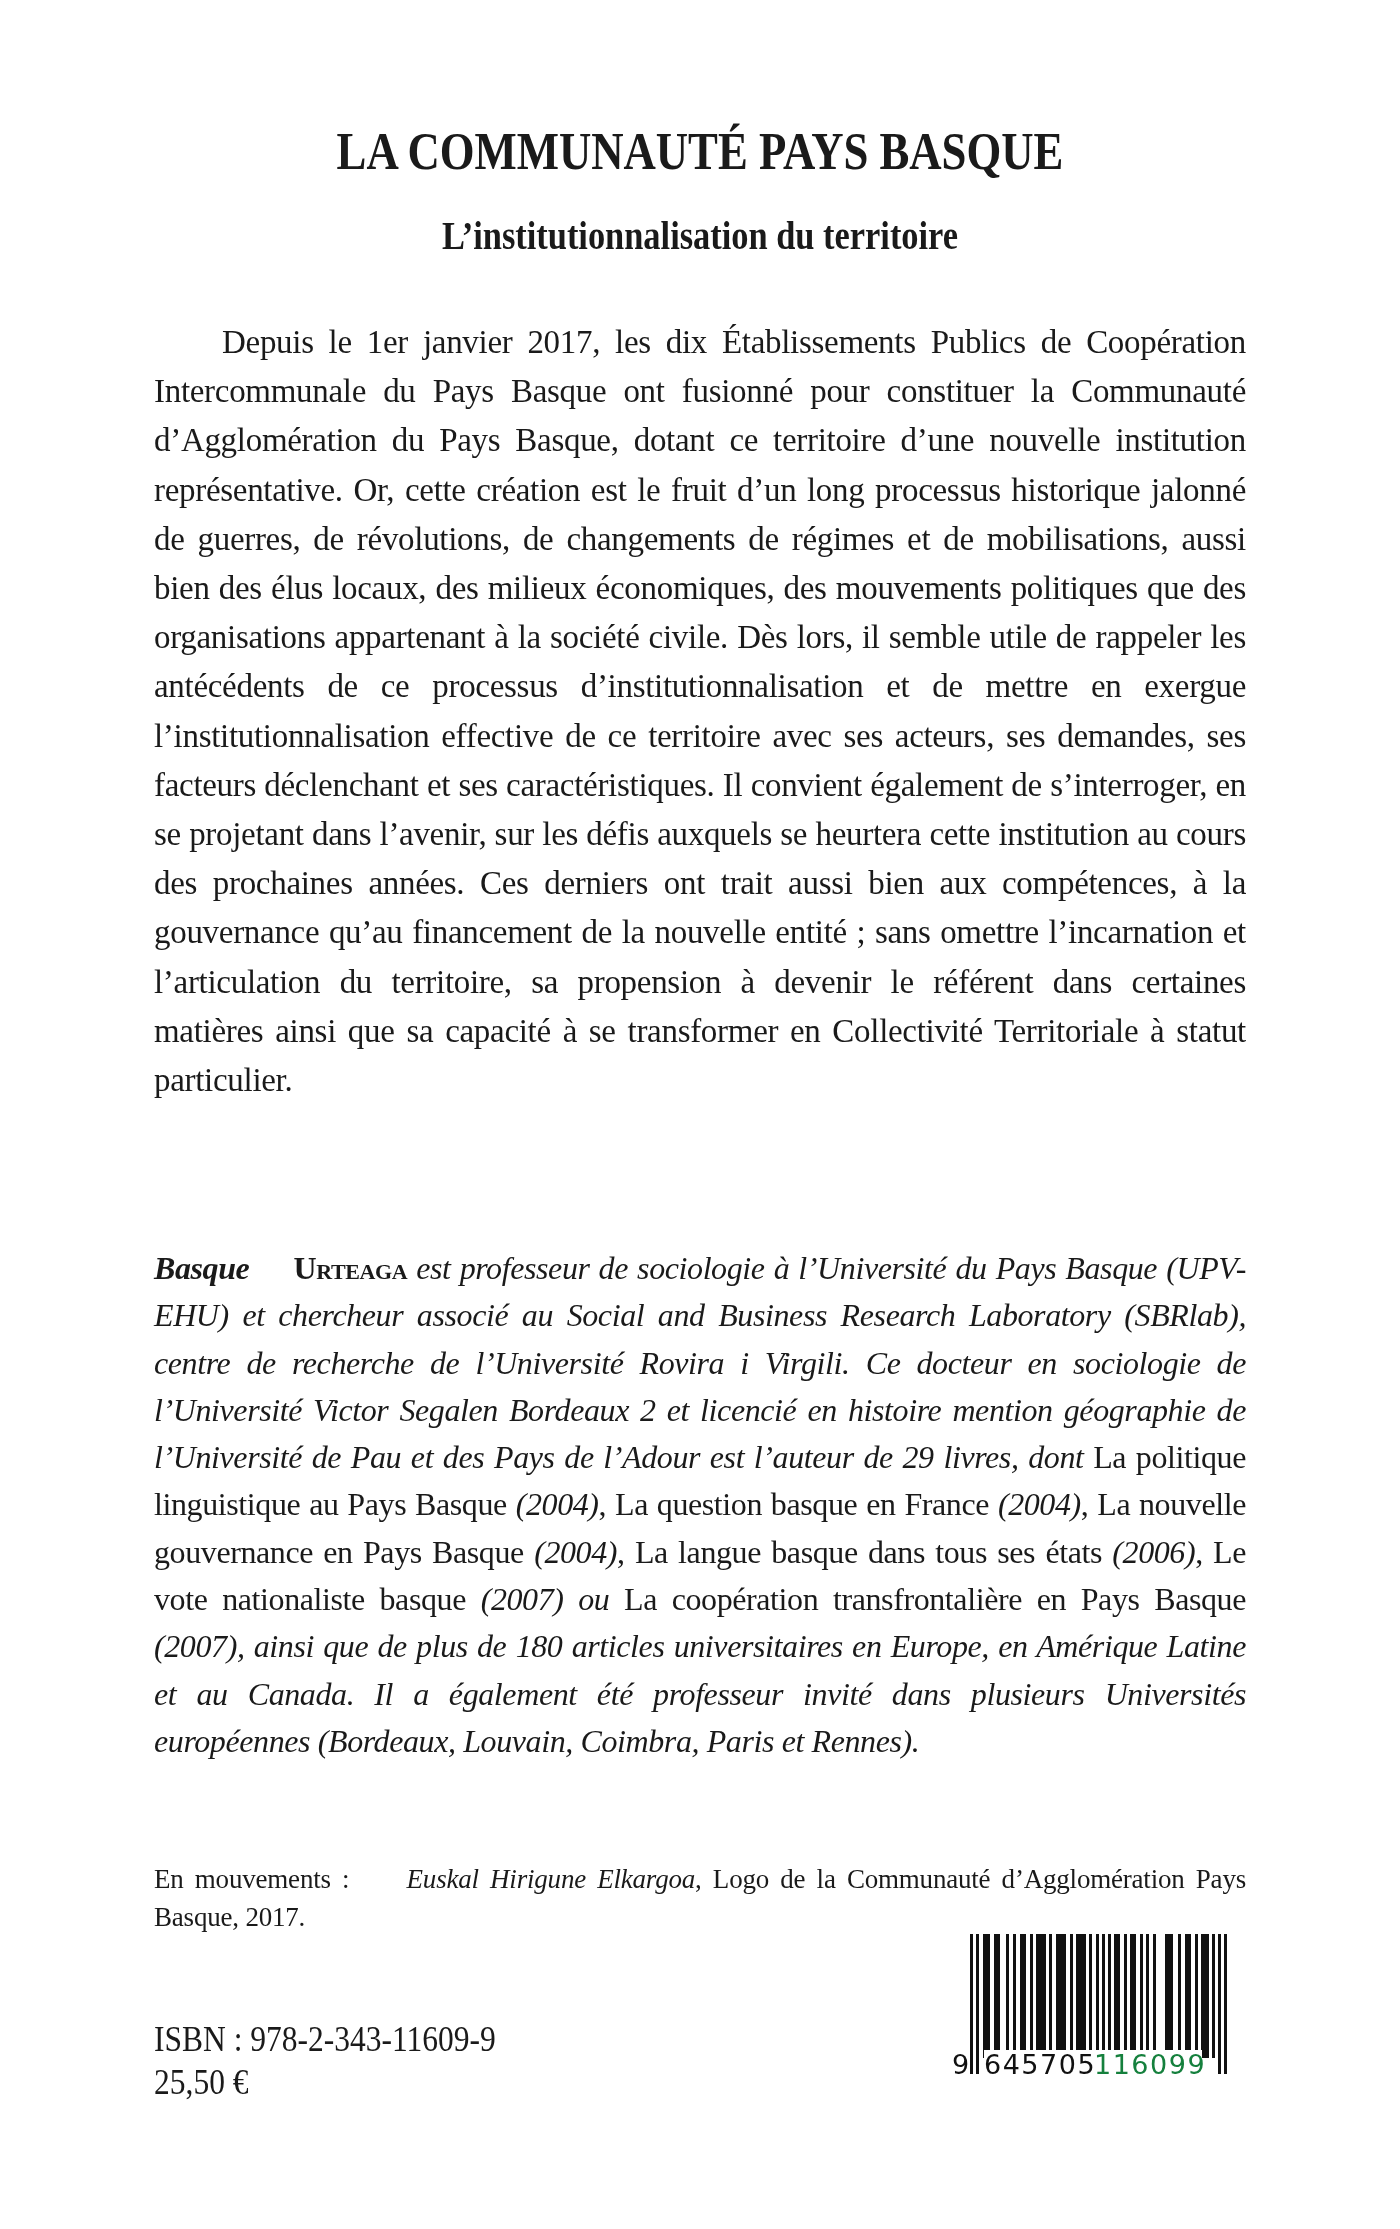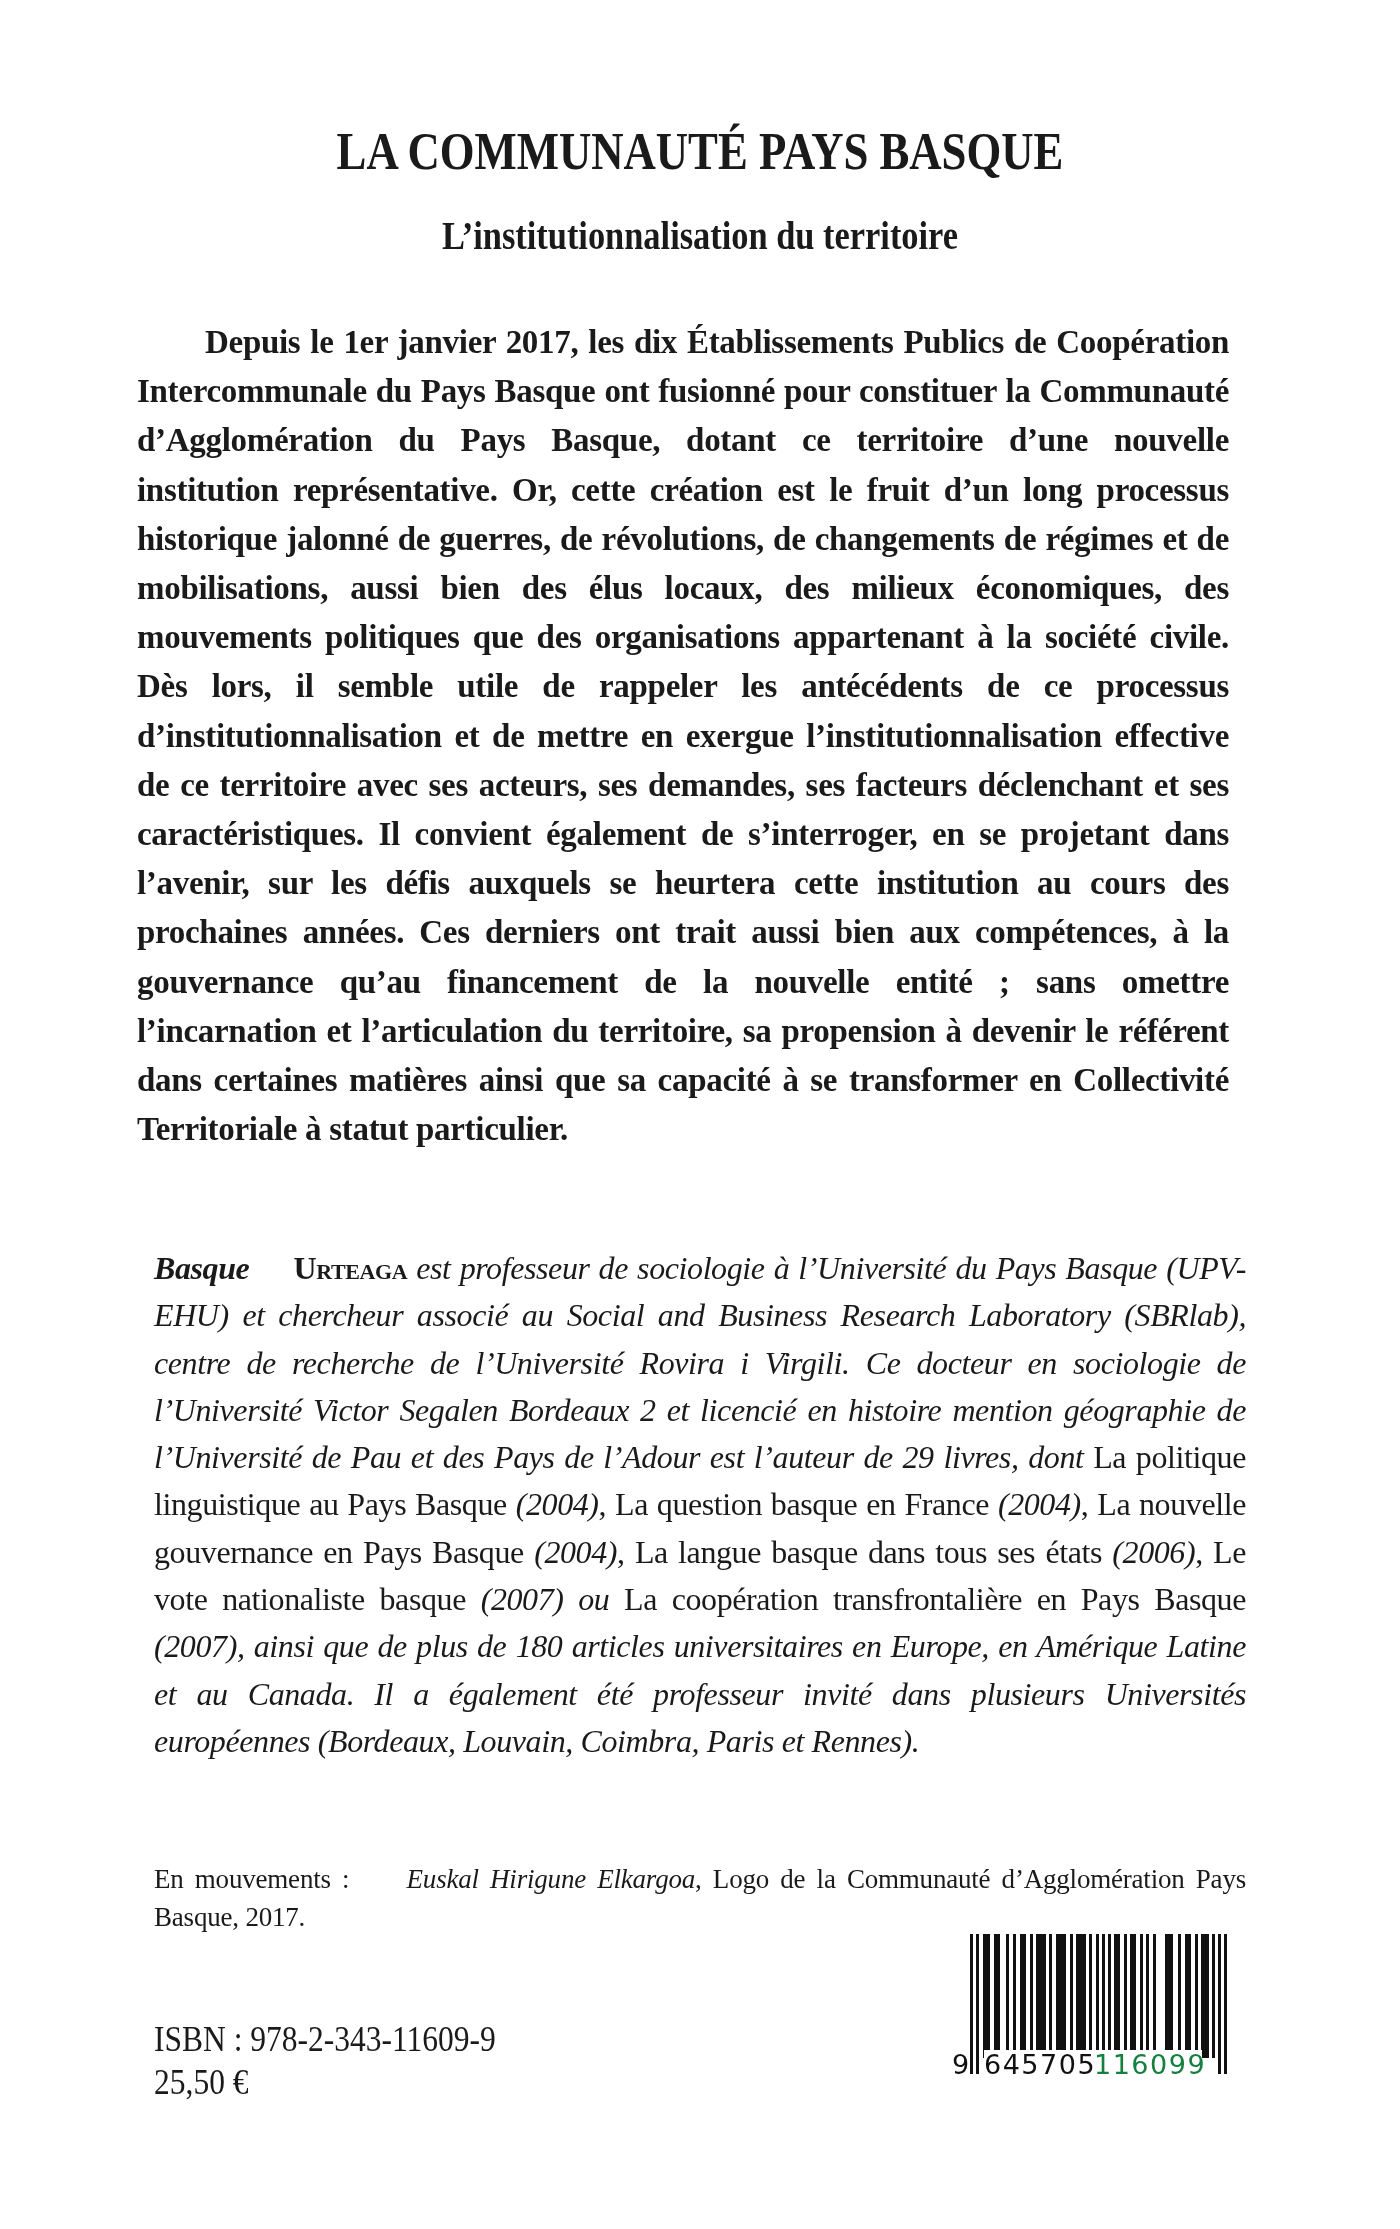--- a/index.html
+++ b/index.html
@@ -9,23 +9,23 @@
     position: absolute; left: 0; width: 1400px; top: 122px; text-align: center;
     font-family: "Liberation Serif", serif; font-weight: bold; font-size: 52px;
     letter-spacing: 0px; transform: scaleX(0.86); transform-origin: center;
   }
   .subtitle {
     position: absolute; left: 0; width: 1400px; top: 212px; text-align: center;
     font-family: "Liberation Serif", serif; font-weight: bold; font-size: 40px;
     transform: scaleX(0.86); transform-origin: center;
   }
   .body-text {
-    position: absolute; left: 137px; width: 1092px; top: 318px;
+    position: absolute; left: 154px; width: 1092px; top: 318px;
     font-family: "Liberation Serif", serif; font-size: 33px; line-height: 49.2px;
-    text-align: justify; text-indent: 68px; letter-spacing: -0.3px; font-weight: bold;
+    text-align: justify; text-indent: 68px; letter-spacing: -0.3px;
   }
   .bio {
     position: absolute; left: 154px; width: 1092px; top: 1245px;
     font-family: "Liberation Serif", serif; font-size: 32px; line-height: 47.3px;
     text-align: justify; letter-spacing: -0.4px;
   }
   .bio i { font-style: italic; }
   .bio .roman { font-style: normal; }
   .bio .author-first { font-weight: bold; font-style: italic; }
   .bio .author-last { font-weight: bold; font-variant: small-caps; font-style: normal; margin-left: 35px; }

